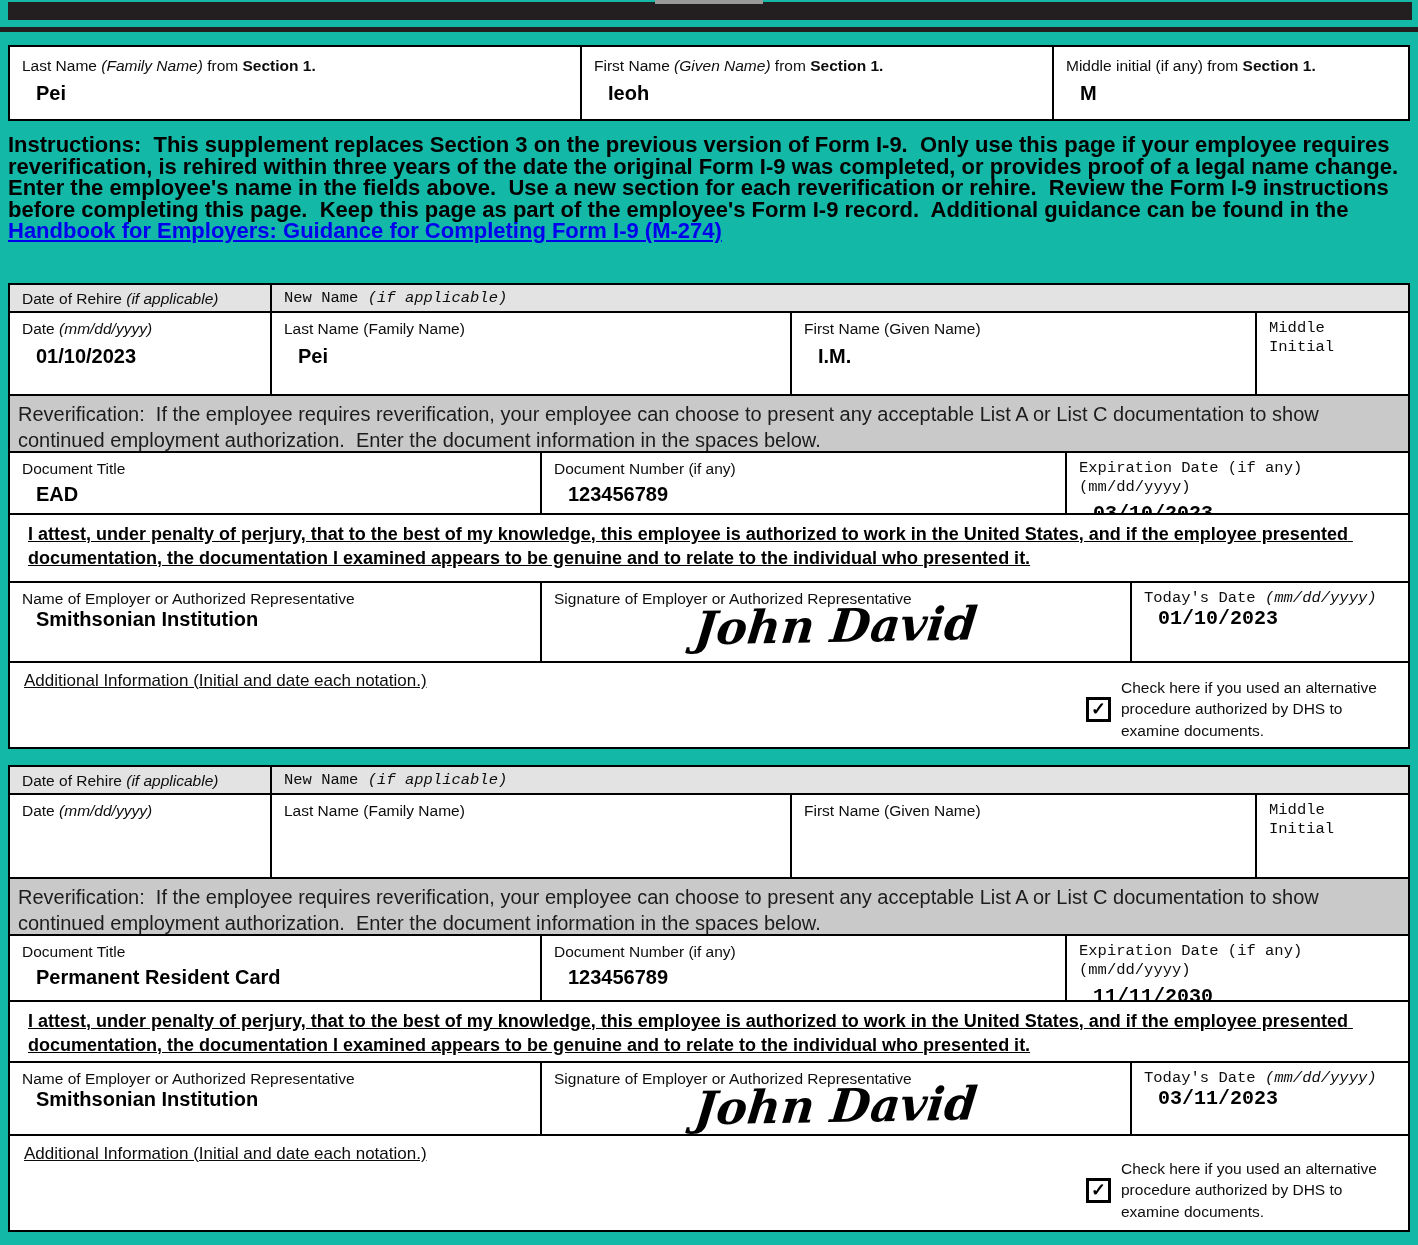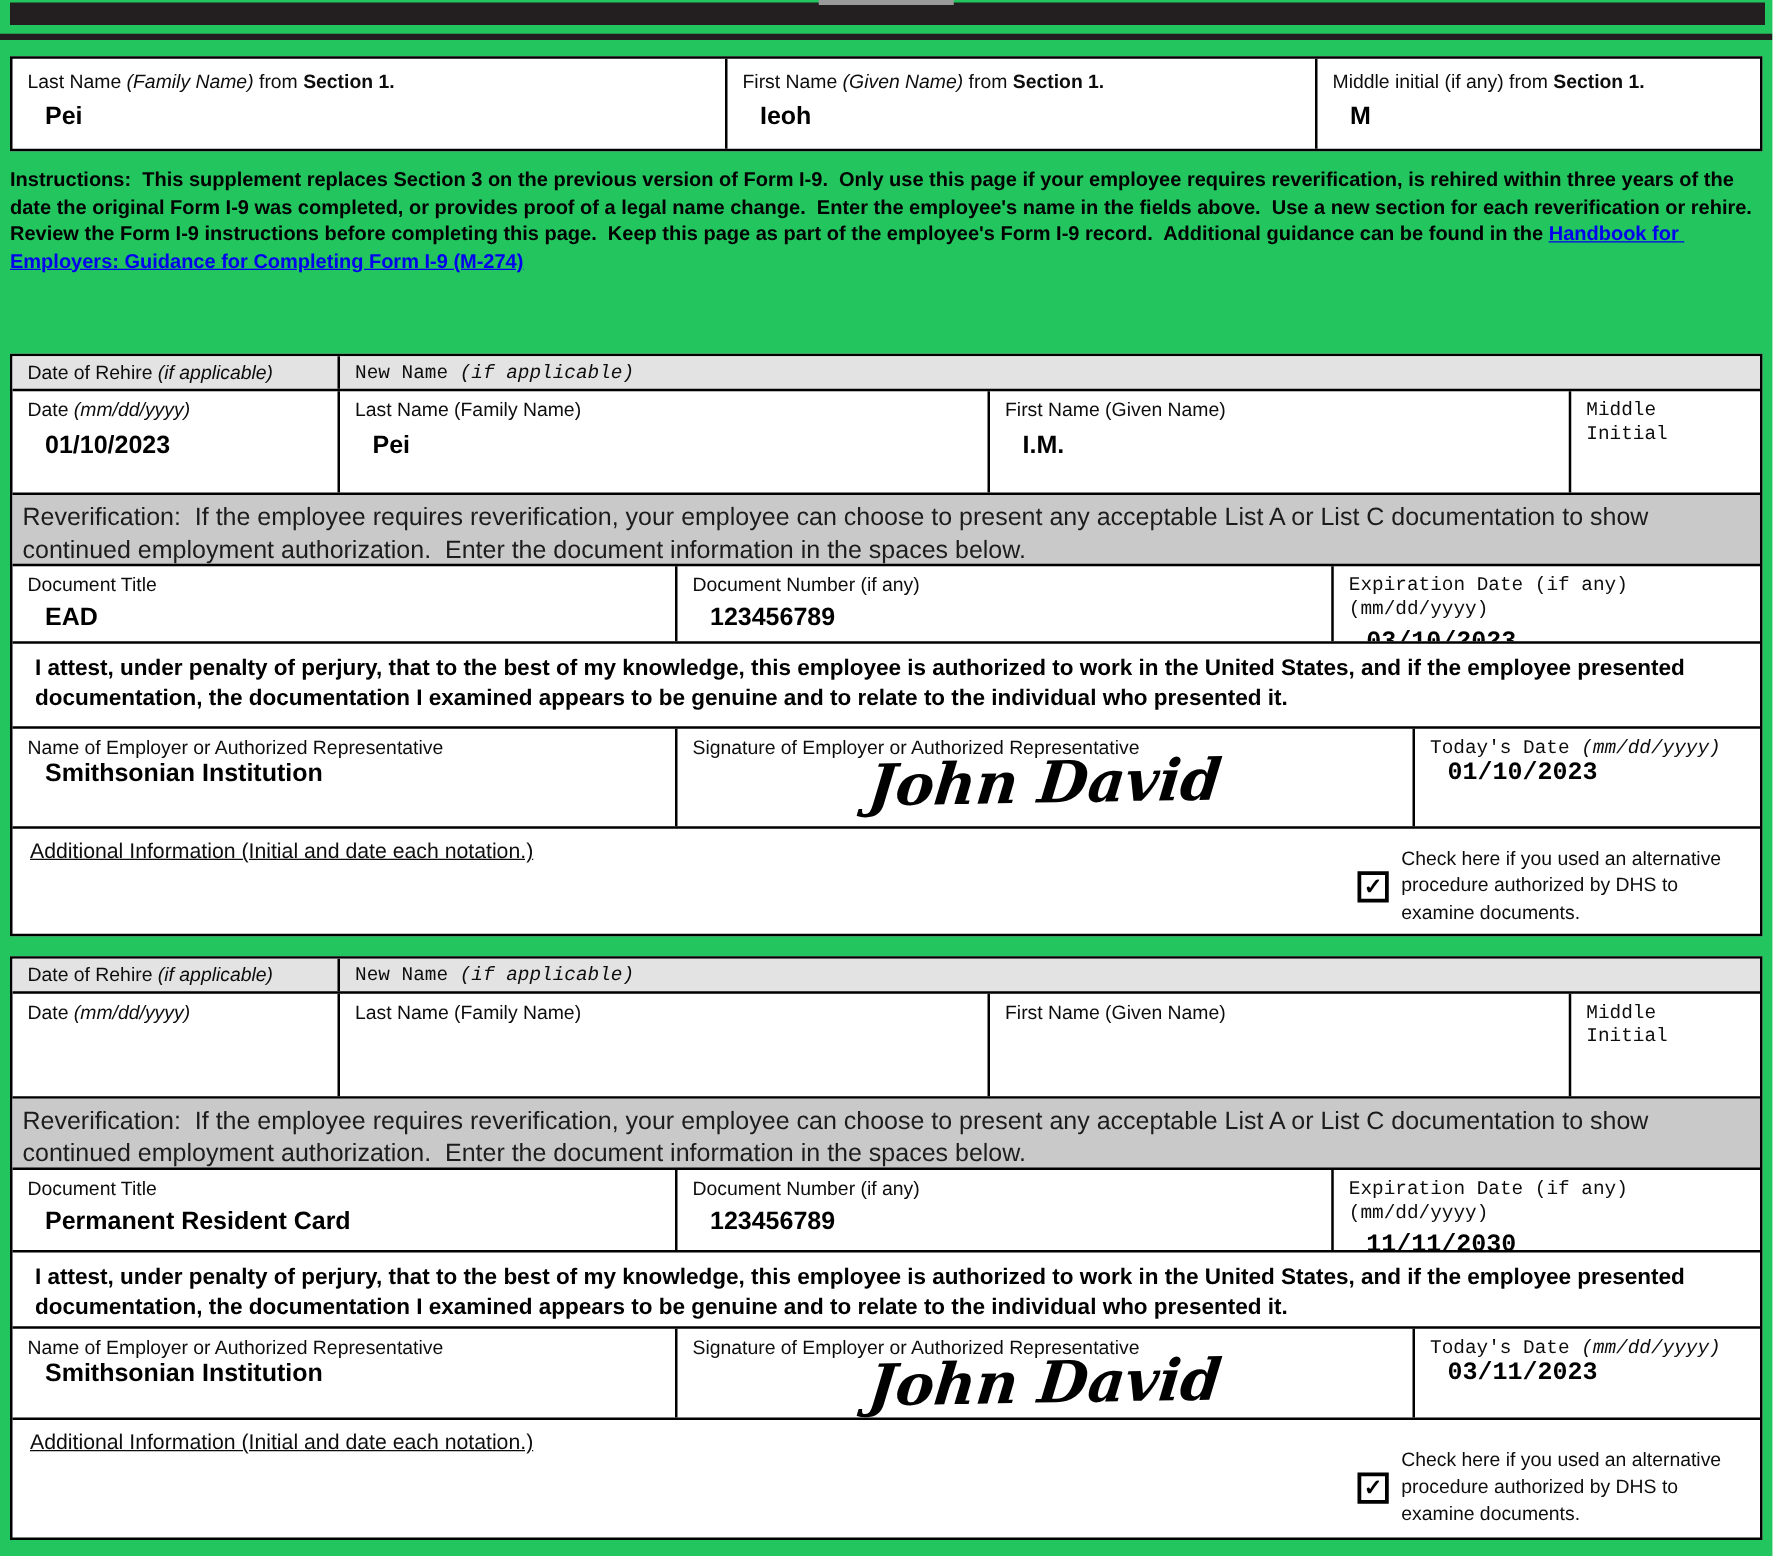--- a/index.html
+++ b/index.html
@@ -1,39 +1,39 @@
 <!DOCTYPE html>
 <html><head>
 <meta charset="utf-8">
 <style>
   * { box-sizing: border-box; margin: 0; padding: 0; }
   html, body { background: #ffffff; }
   body { font-family: "Liberation Sans", sans-serif; color: #000; }
-  .page { position: relative; width: 1418px; height: 1245px; background: #22c55e; overflow: hidden; }
+  .page { position: relative; width: 1418px; height: 1245px; background: #14b8a6; overflow: hidden; }
 
   
   .bar-thick { position: absolute; top: 2px; left: 8px; width: 1404px; height: 18px; background: #231f20; }
   .bar-notch { position: absolute; top: 0; left: 655px; width: 108px; height: 4px; background: #9a9a9a; }
   .bar-thin { position: absolute; top: 27px; left: 0; width: 1418px; height: 5px; background: #231f20; }
 
   
   [data-bind] { white-space: pre-wrap; }
   .lbl { font-size: 15.5px; color: #0d0d0d; line-height: 1.25; }
   .lbl i { font-style: italic; }
   .lbl b { font-weight: bold; }
   .val { font-size: 20px; font-weight: bold; margin-top: 7px; padding-left: 14px; line-height: 1.1; }
 
   
   .name-table { position: absolute; top: 45px; left: 8px; width: 1402px; height: 76px; border: 2px solid #000; display: flex; background: #fff; }
   .name-cell { padding: 9px 12px 6px 12px; border-right: 2px solid #000; }
   .name-cell:last-child { border-right: none; }
   .nc1 { width: 572px; } .nc2 { width: 472px; } .nc3 { flex: 1; }
 
   
-  .instructions { position: absolute; top: 134px; left: 8px; width: 1404px; font-size: 16px; font-weight: bold; line-height: 21.5px; }
+  .instructions { position: absolute; top: 134px; left: 8px; width: 1404px; font-size: 22px; font-weight: bold; line-height: 21.5px; }
   .link { color: #0000ee; text-decoration: underline; cursor: pointer; }
 
   
   .block { position: absolute; left: 8px; width: 1402px; border: 2px solid #000; background: #fff; }
   .block1 { top: 283px; }
   .block2 { top: 765px; }
   .row { display: flex; border-bottom: 2px solid #000; position: relative; }
   .row:last-child { border-bottom: none; }
   .cell { padding: 6px 12px; border-right: 2px solid #000; overflow: hidden; }
   .cell:last-child { border-right: none; font-family: Liberation Mono, monospace; }
@@ -46,21 +46,21 @@
   .block2 .r-names { height: 84px; }
   .rn1 { width: 262px; } .rn2 { width: 520px; } .rn3 { width: 465px; } .rn4 { flex: 1; }
 
   .r-reverify { height: 57px; background: #c9c9c9; display: block; padding: 6px 8px; font-size: 20px; color: #1c1c1c; line-height: 1.28; }
 
   .r-docs { height: 62px; }
   .block2 .r-docs { height: 66px; }
   .dc1 { width: 532px; } .dc2 { width: 525px; } .dc3 { flex: 1; }
   .r-docs .val { margin-top: 5px; }
 
-  .r-attest { height: 68px; display: block; padding: 8px 12px 6px 18px; font-size: 18px; font-weight: bold; line-height: 1.32; }
+  .r-attest { height: 68px; display: block; padding: 8px 12px 6px 18px; font-size: 18px; font-weight: bold; line-height: 1.32; text-decoration: underline; }
   .block2 .r-attest { height: 61px; }
 
   .r-employer { height: 80px; }
   .block2 .r-employer { height: 73px; }
   .ec1 { width: 532px; } .ec2 { width: 590px; } .ec3 { flex: 1; }
   .r-employer .val { margin-top: 0; }
   .sig-cell { position: relative; }
   .signature { position: absolute; left: 0; right: 0; top: 16px; text-align: center;
     font-family: "DejaVu Serif", serif; font-style: italic; font-weight: 600; font-size: 46px;
     transform: skewX(-7deg) rotate(-1deg); white-space: nowrap; }

